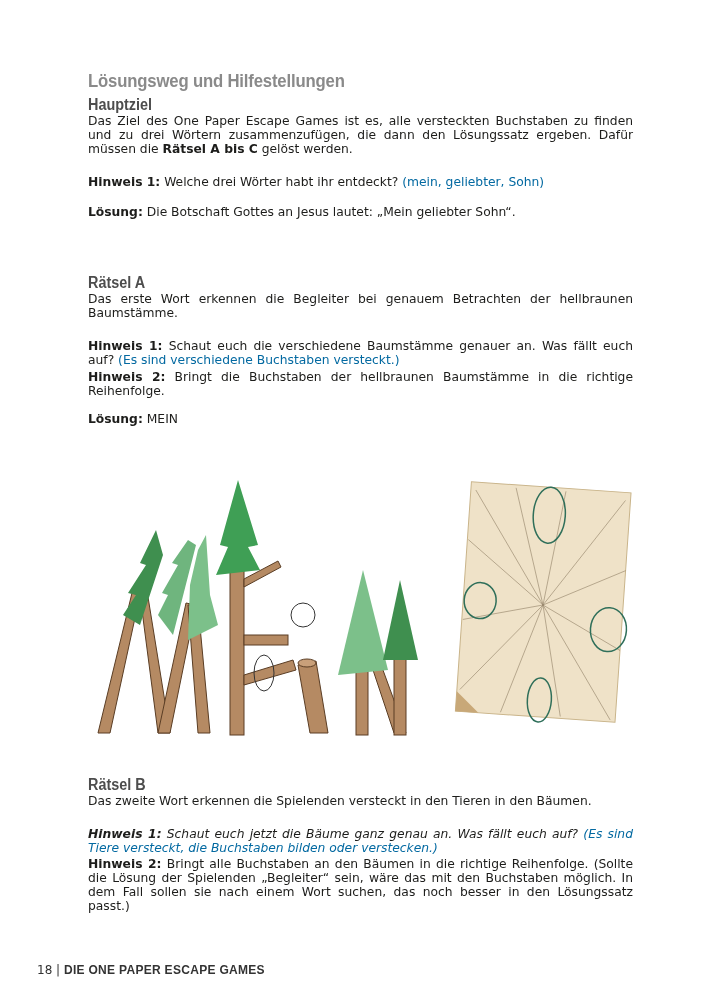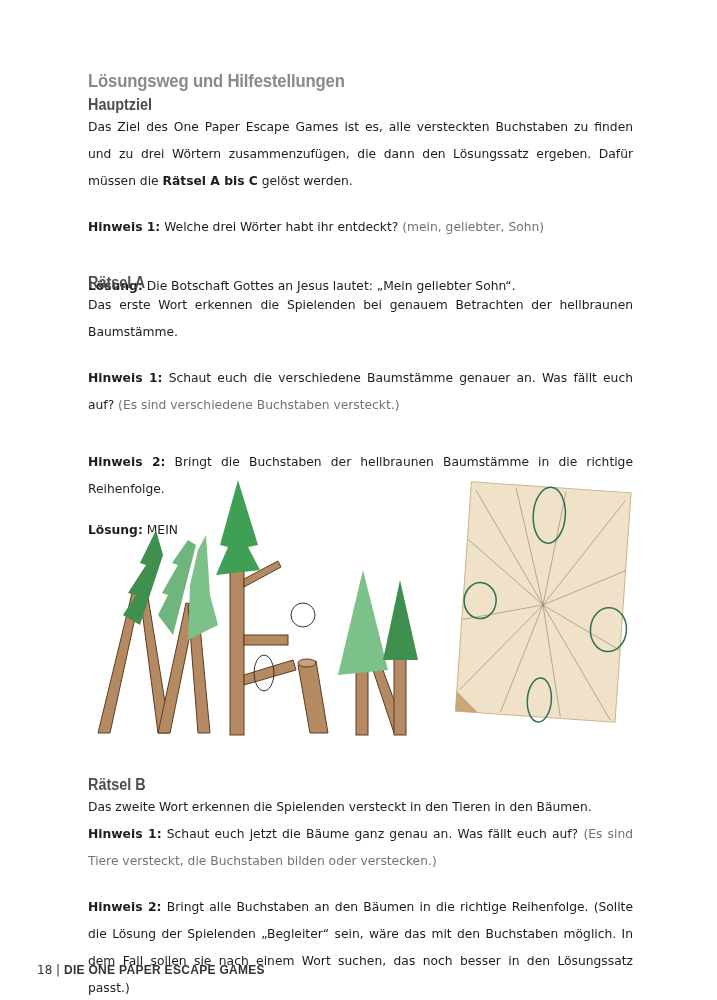--- a/index.html
+++ b/index.html
@@ -3,46 +3,46 @@
 <meta charset="utf-8">
 <style>
   html, body { margin:0; padding:0; background:#ffffff; }
   body { width:717px; height:1000px; position:relative; overflow:hidden;
          font-family:"DejaVu Sans", sans-serif; color:#1d1d1b; }
   .page { position:absolute; left:88px; top:0; width:545px; }
   .h1 { position:absolute; top:70px; left:0; font-family:"Liberation Sans", sans-serif;
         font-weight:bold; font-size:19px; color:#8a8a8a; letter-spacing:-0.2px; transform:scaleX(0.88); transform-origin:left; }
   .h2 { font-family:"Liberation Sans", sans-serif; font-weight:bold; font-size:16px;
         color:#4d4d4d; transform:scaleX(0.9); transform-origin:left; display:block; white-space:nowrap; }
-  .p { font-size:12.3px; line-height:27px; margin:0; text-align:justify; }
+  .p { font-size:12.3px; line-height:14px; margin:0; text-align:justify; }
   .p b { font-weight:bold; }
-  .hint { color:#737373; }
+  .hint { color:#0369a1; }
   .block { position:absolute; left:0; width:545px; }
   .figure { position:absolute; left:0; top:475px; width:545px; height:262px; }
   .footer { position:absolute; left:37px; top:963px; font-size:12px; color:#333; }
   .footer b { font-family:"Liberation Sans", sans-serif; font-weight:bold; letter-spacing:0.3px; }
 </style>
 </head>
 <body>
 
 <div class="page">
   <div class="h1">Lösungsweg und Hilfestellungen</div>
 
   <div class="block" style="top:96px;">
     <span class="h2">Hauptziel</span>
     <p class="p"><span>Das Ziel des One Paper Escape Games ist es, alle versteckten Buchstaben zu finden und zu drei Wörtern zusammenzufügen, die dann den Lösungssatz ergeben. Dafür müssen die </span><b>Rätsel A bis C</b><span> gelöst werden.</span></p>
     <p class="p" style="margin-top:19px;"><b>Hinweis 1:</b><span> Welche drei Wörter habt ihr entdeckt? </span><span class="hint">(mein, geliebter, Sohn)</span></p>
-    <p class="p" style="margin-top:32px;"><b>Lösung:</b><span> Die Botschaft Gottes an Jesus lautet: „Mein geliebter Sohn“.</span></p>
+    <p class="p" style="margin-top:16px;"><b>Lösung:</b><span> Die Botschaft Gottes an Jesus lautet: „Mein geliebter Sohn“.</span></p>
   </div>
 
   <div class="block" style="top:274px;">
     <span class="h2">Rätsel A</span>
-    <p class="p">Das erste Wort erkennen die Spielenden bei genauem Betrachten der hellbraunen Baumstämme.</p>
+    <p class="p">Das erste Wort erkennen die Begleiter bei genauem Betrachten der hellbraunen Baumstämme.</p>
     <p class="p" style="margin-top:19px;"><b>Hinweis 1:</b><span> Schaut euch die verschiedene Baumstämme genauer an. Was fällt euch auf? </span><span class="hint">(Es sind verschiedene Buchstaben versteckt.)</span></p>
-    <p class="p" style="margin-top:30px;"><b>Hinweis 2:</b><span> Bringt die Buchstaben der hellbraunen Baumstämme in die richtige Reihenfolge.</span></p>
+    <p class="p" style="margin-top:3px;"><b>Hinweis 2:</b><span> Bringt die Buchstaben der hellbraunen Baumstämme in die richtige Reihenfolge.</span></p>
     <p class="p" style="margin-top:14px;"><b>Lösung:</b><span> MEIN</span></p>
   </div>
 
   <div class="figure">
     <svg width="545" height="262" viewBox="0 0 545 262">
 
       <g>
         <polygon points="10,258 22,258 52,120 44,118" fill="#b58a63" stroke="#5a3d24" stroke-width="1"></polygon>
         <polygon points="52,120 60,122 82,258 70,258" fill="#b58a63" stroke="#5a3d24" stroke-width="1"></polygon>
         <polygon points="70,258 82,258 108,130 98,128" fill="#b58a63" stroke="#5a3d24" stroke-width="1"></polygon>
@@ -96,20 +96,20 @@
         <ellipse cx="522" cy="150" rx="18" ry="22" fill="none" stroke="#2f6f5a" stroke-width="1.5"></ellipse>
         <ellipse cx="458" cy="225" rx="12" ry="22" fill="none" stroke="#2f6f5a" stroke-width="1.5"></ellipse>
         <polygon points="375,222 375,242 398,242" fill="#c8a878"></polygon>
       </g>
     </svg>
   </div>
 
   <div class="block" style="top:776px;">
     <span class="h2">Rätsel B</span>
     <p class="p">Das zweite Wort erkennen die Spielenden versteckt in den Tieren in den Bäumen.</p>
-    <p class="p" style=""><b>Hinweis 1:</b><span> Schaut euch jetzt die Bäume ganz genau an. Was fällt euch auf? </span><span class="hint">(Es sind Tiere versteckt, die Buchstaben bilden oder verstecken.)</span></p>
-    <p class="p" style="margin-top:19px;"><b>Hinweis 2:</b><span> Bringt alle Buchstaben an den Bäumen in die richtige Reihenfolge. (Sollte die Lösung der Spielenden „Begleiter“ sein, wäre das mit den Buchstaben möglich. In dem Fall sollen sie nach einem Wort suchen, das noch besser in den Lösungssatz passt.)</span></p>
+    <p class="p" style="margin-top:19px;font-style:italic;"><b>Hinweis 1:</b><span> Schaut euch jetzt die Bäume ganz genau an. Was fällt euch auf? </span><span class="hint">(Es sind Tiere versteckt, die Buchstaben bilden oder verstecken.)</span></p>
+    <p class="p" style="margin-top:2px;"><b>Hinweis 2:</b><span> Bringt alle Buchstaben an den Bäumen in die richtige Reihenfolge. (Sollte die Lösung der Spielenden „Begleiter“ sein, wäre das mit den Buchstaben möglich. In dem Fall sollen sie nach einem Wort suchen, das noch besser in den Lösungssatz passt.)</span></p>
   </div>
 </div>
 
 <div class="footer">
   <span>18</span><span> | </span><b>DIE ONE PAPER ESCAPE GAMES</b>
 </div>
 
 </body></html>

